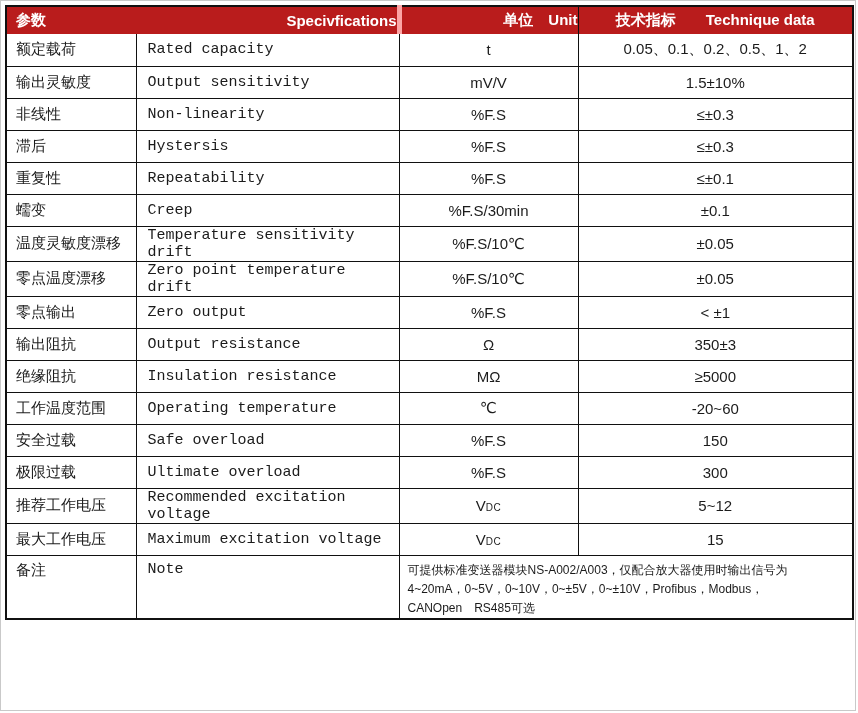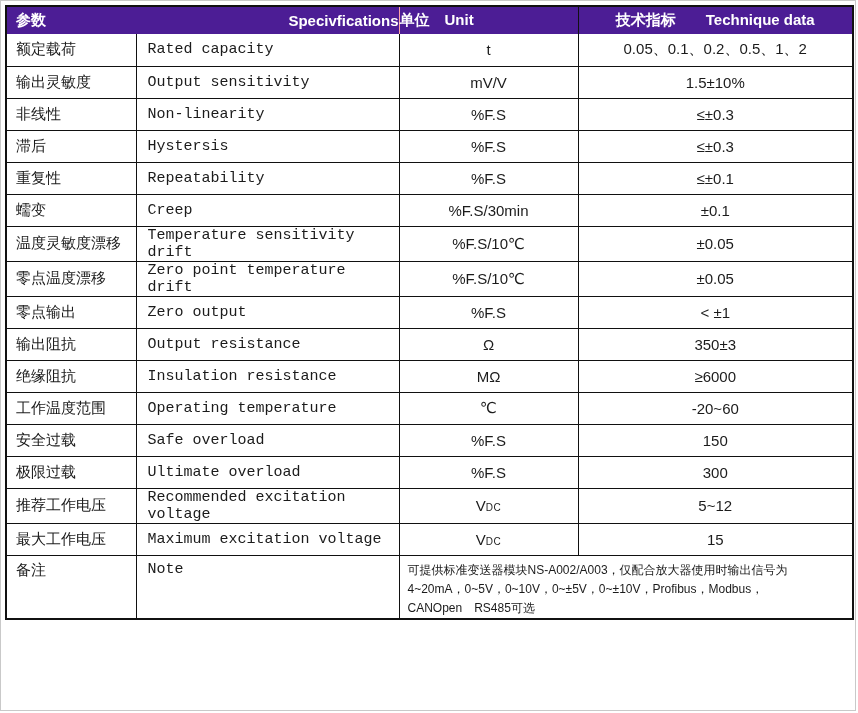--- a/index.html
+++ b/index.html
@@ -19,31 +19,31 @@
     width: 847px;
     margin: 4px 0 0 4px;
     border: 2px solid #111111;
   }
   col.c-param { width: 130px; }
   col.c-spec  { width: 263px; }
   col.c-unit  { width: 179px; }
   col.c-data  { width: 275px; }
 
   thead th {
-    background: #4c1d95;
+    background: #b91c1c;
     color: #ffffff;
     font-weight: bold;
     font-size: 15px;
     height: 28px;
     border: none;
     padding: 0;
   }
   thead th.h-param { text-align: left; padding-left: 9px; }
   thead th.h-spec  { text-align: right; }
-  thead th.h-unit  { text-align: left; border-left: 1px solid #fca5a5; }
+  thead th.h-unit  { text-align: right; border-left: 5px solid #fca5a5; }
   thead th.h-data  { text-align: center; border-left: 1px solid #111111; }
 
   tbody td {
     border: 1px solid #111111;
     height: 32px;
     font-size: 15px;
     padding: 0;
     vertical-align: middle;
   }
   tbody tr:first-child td { border-top: none; }
@@ -149,21 +149,21 @@
     <tr>
       <td class="param">输出阻抗</td>
       <td class="spec">Output resistance</td>
       <td class="unit">Ω</td>
       <td class="value">350±3</td>
     </tr>
     <tr>
       <td class="param">绝缘阻抗</td>
       <td class="spec">Insulation resistance</td>
       <td class="unit">MΩ</td>
-      <td class="value">≥6000</td>
+      <td class="value">≥5000</td>
     </tr>
     <tr>
       <td class="param">工作温度范围</td>
       <td class="spec">Operating temperature</td>
       <td class="unit">℃</td>
       <td class="value">-20~60</td>
     </tr>
     <tr>
       <td class="param">安全过载</td>
       <td class="spec">Safe overload</td>

